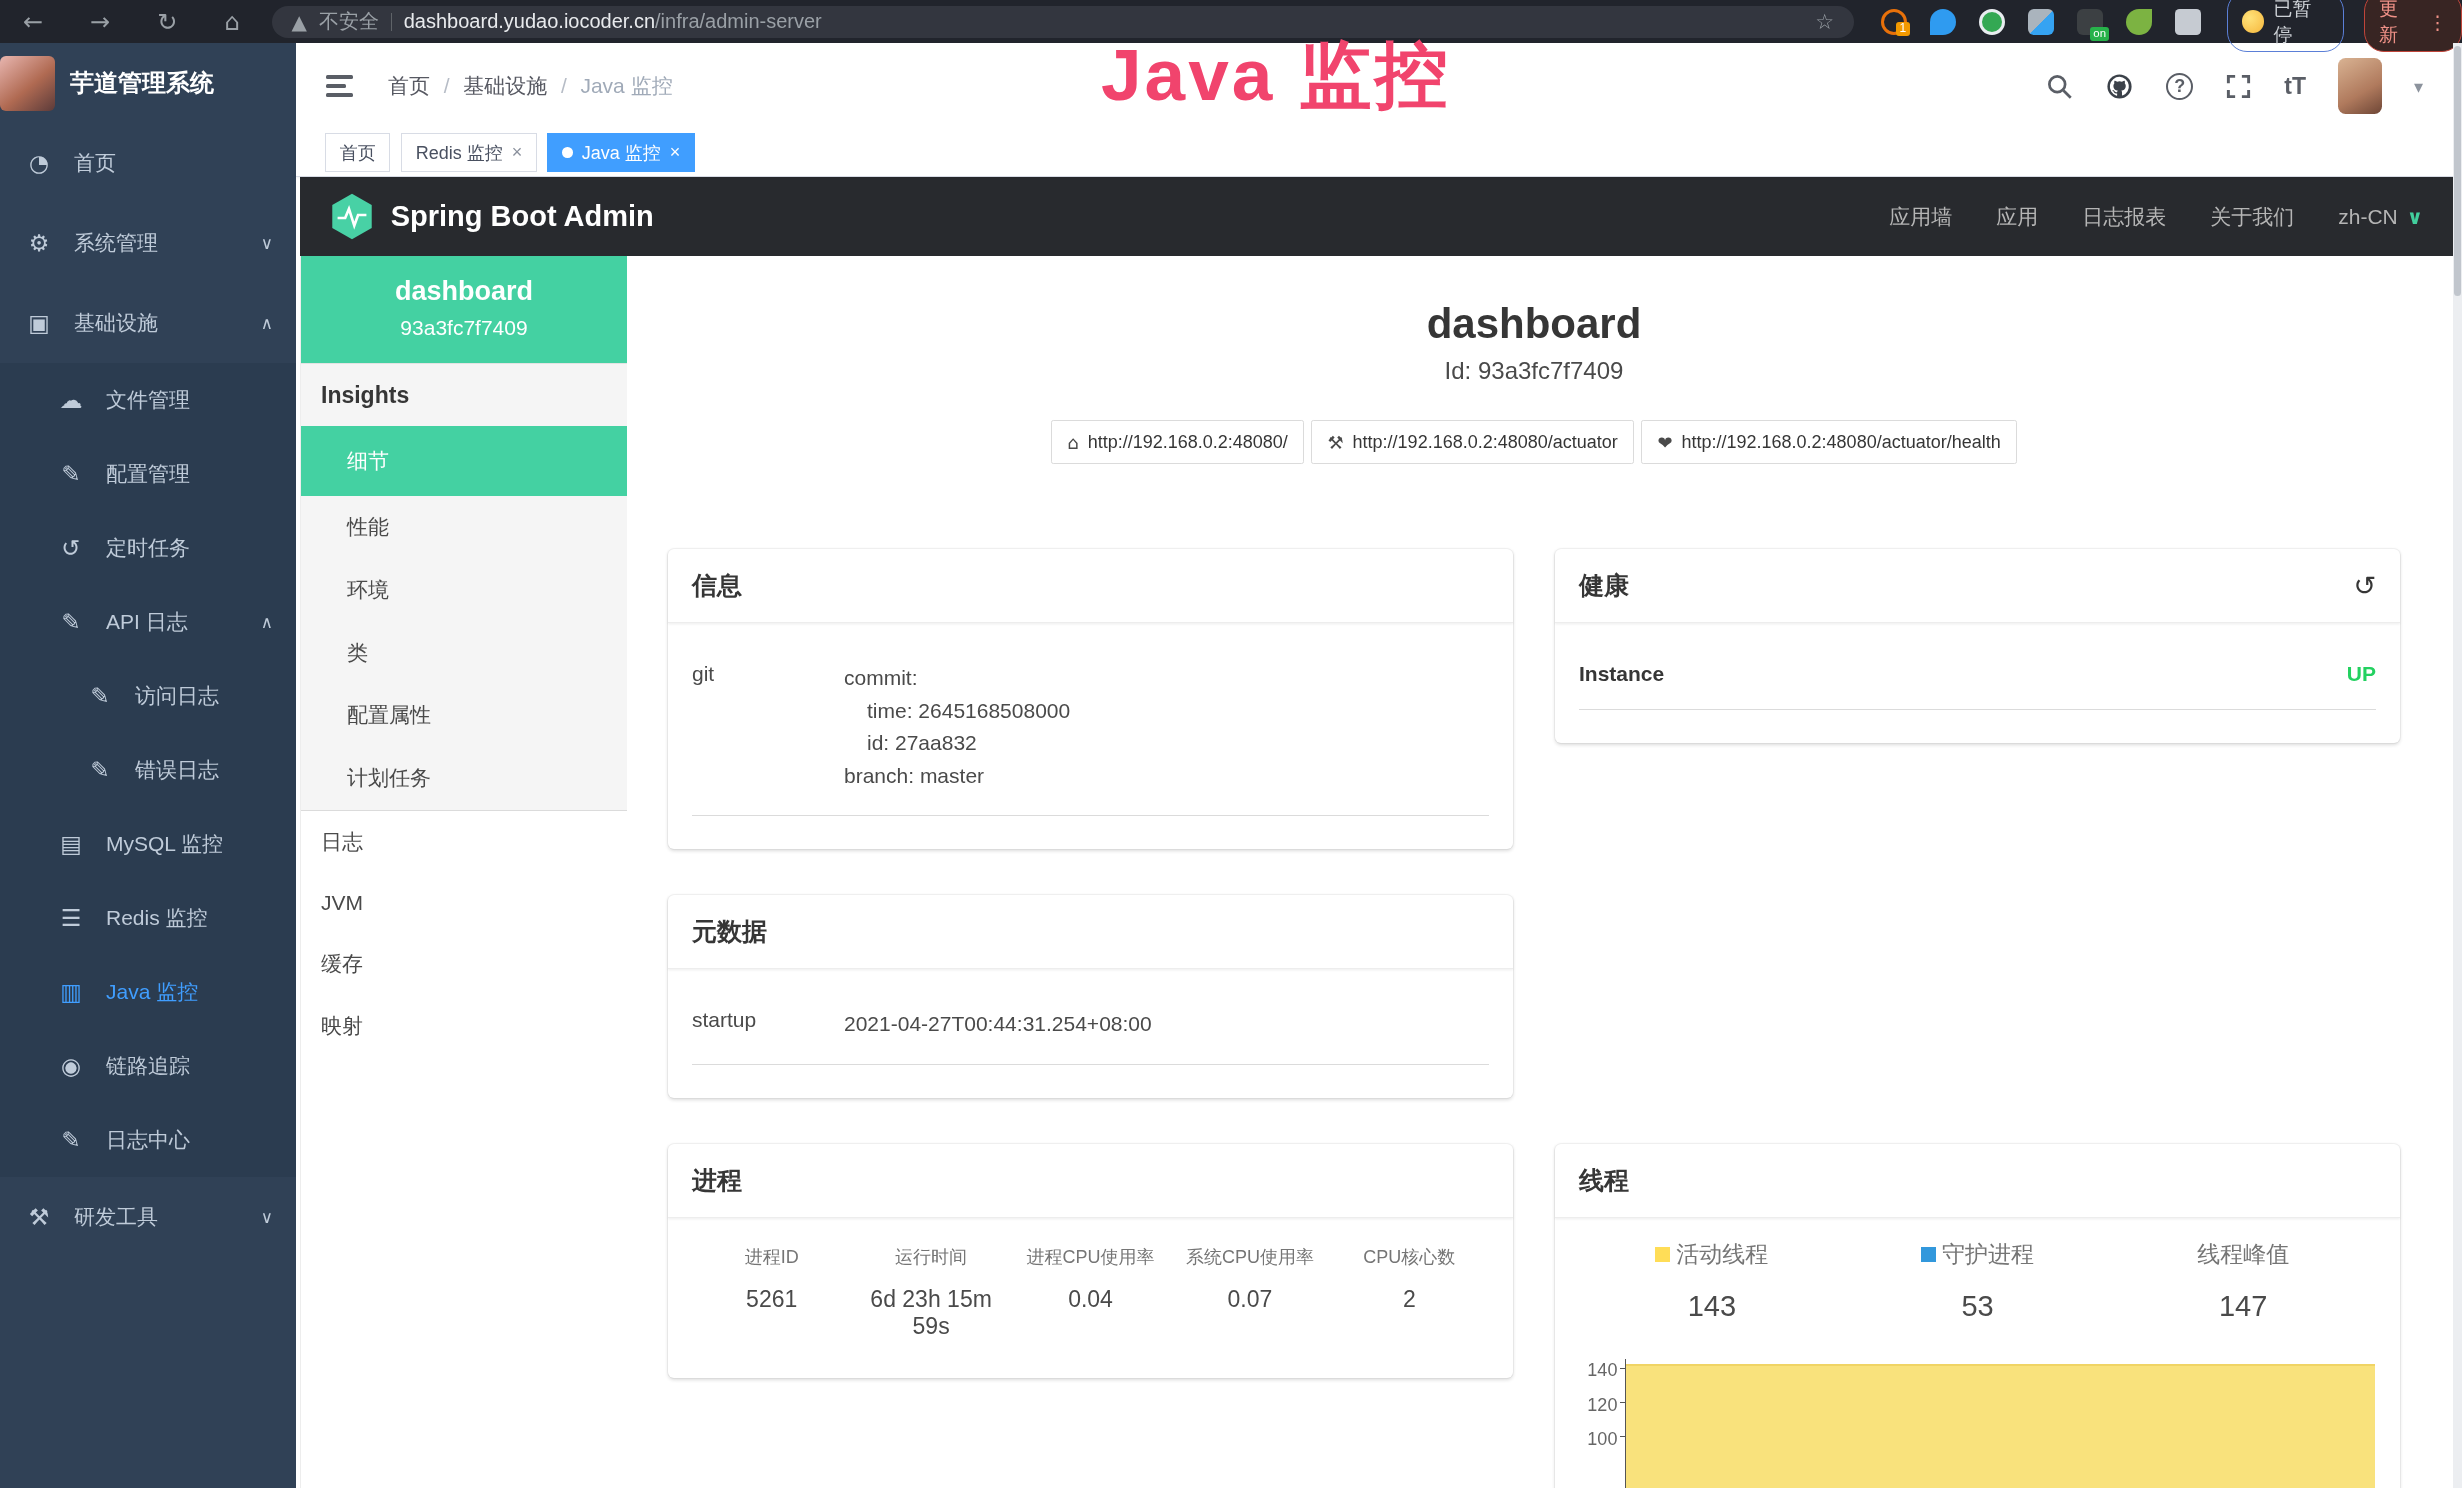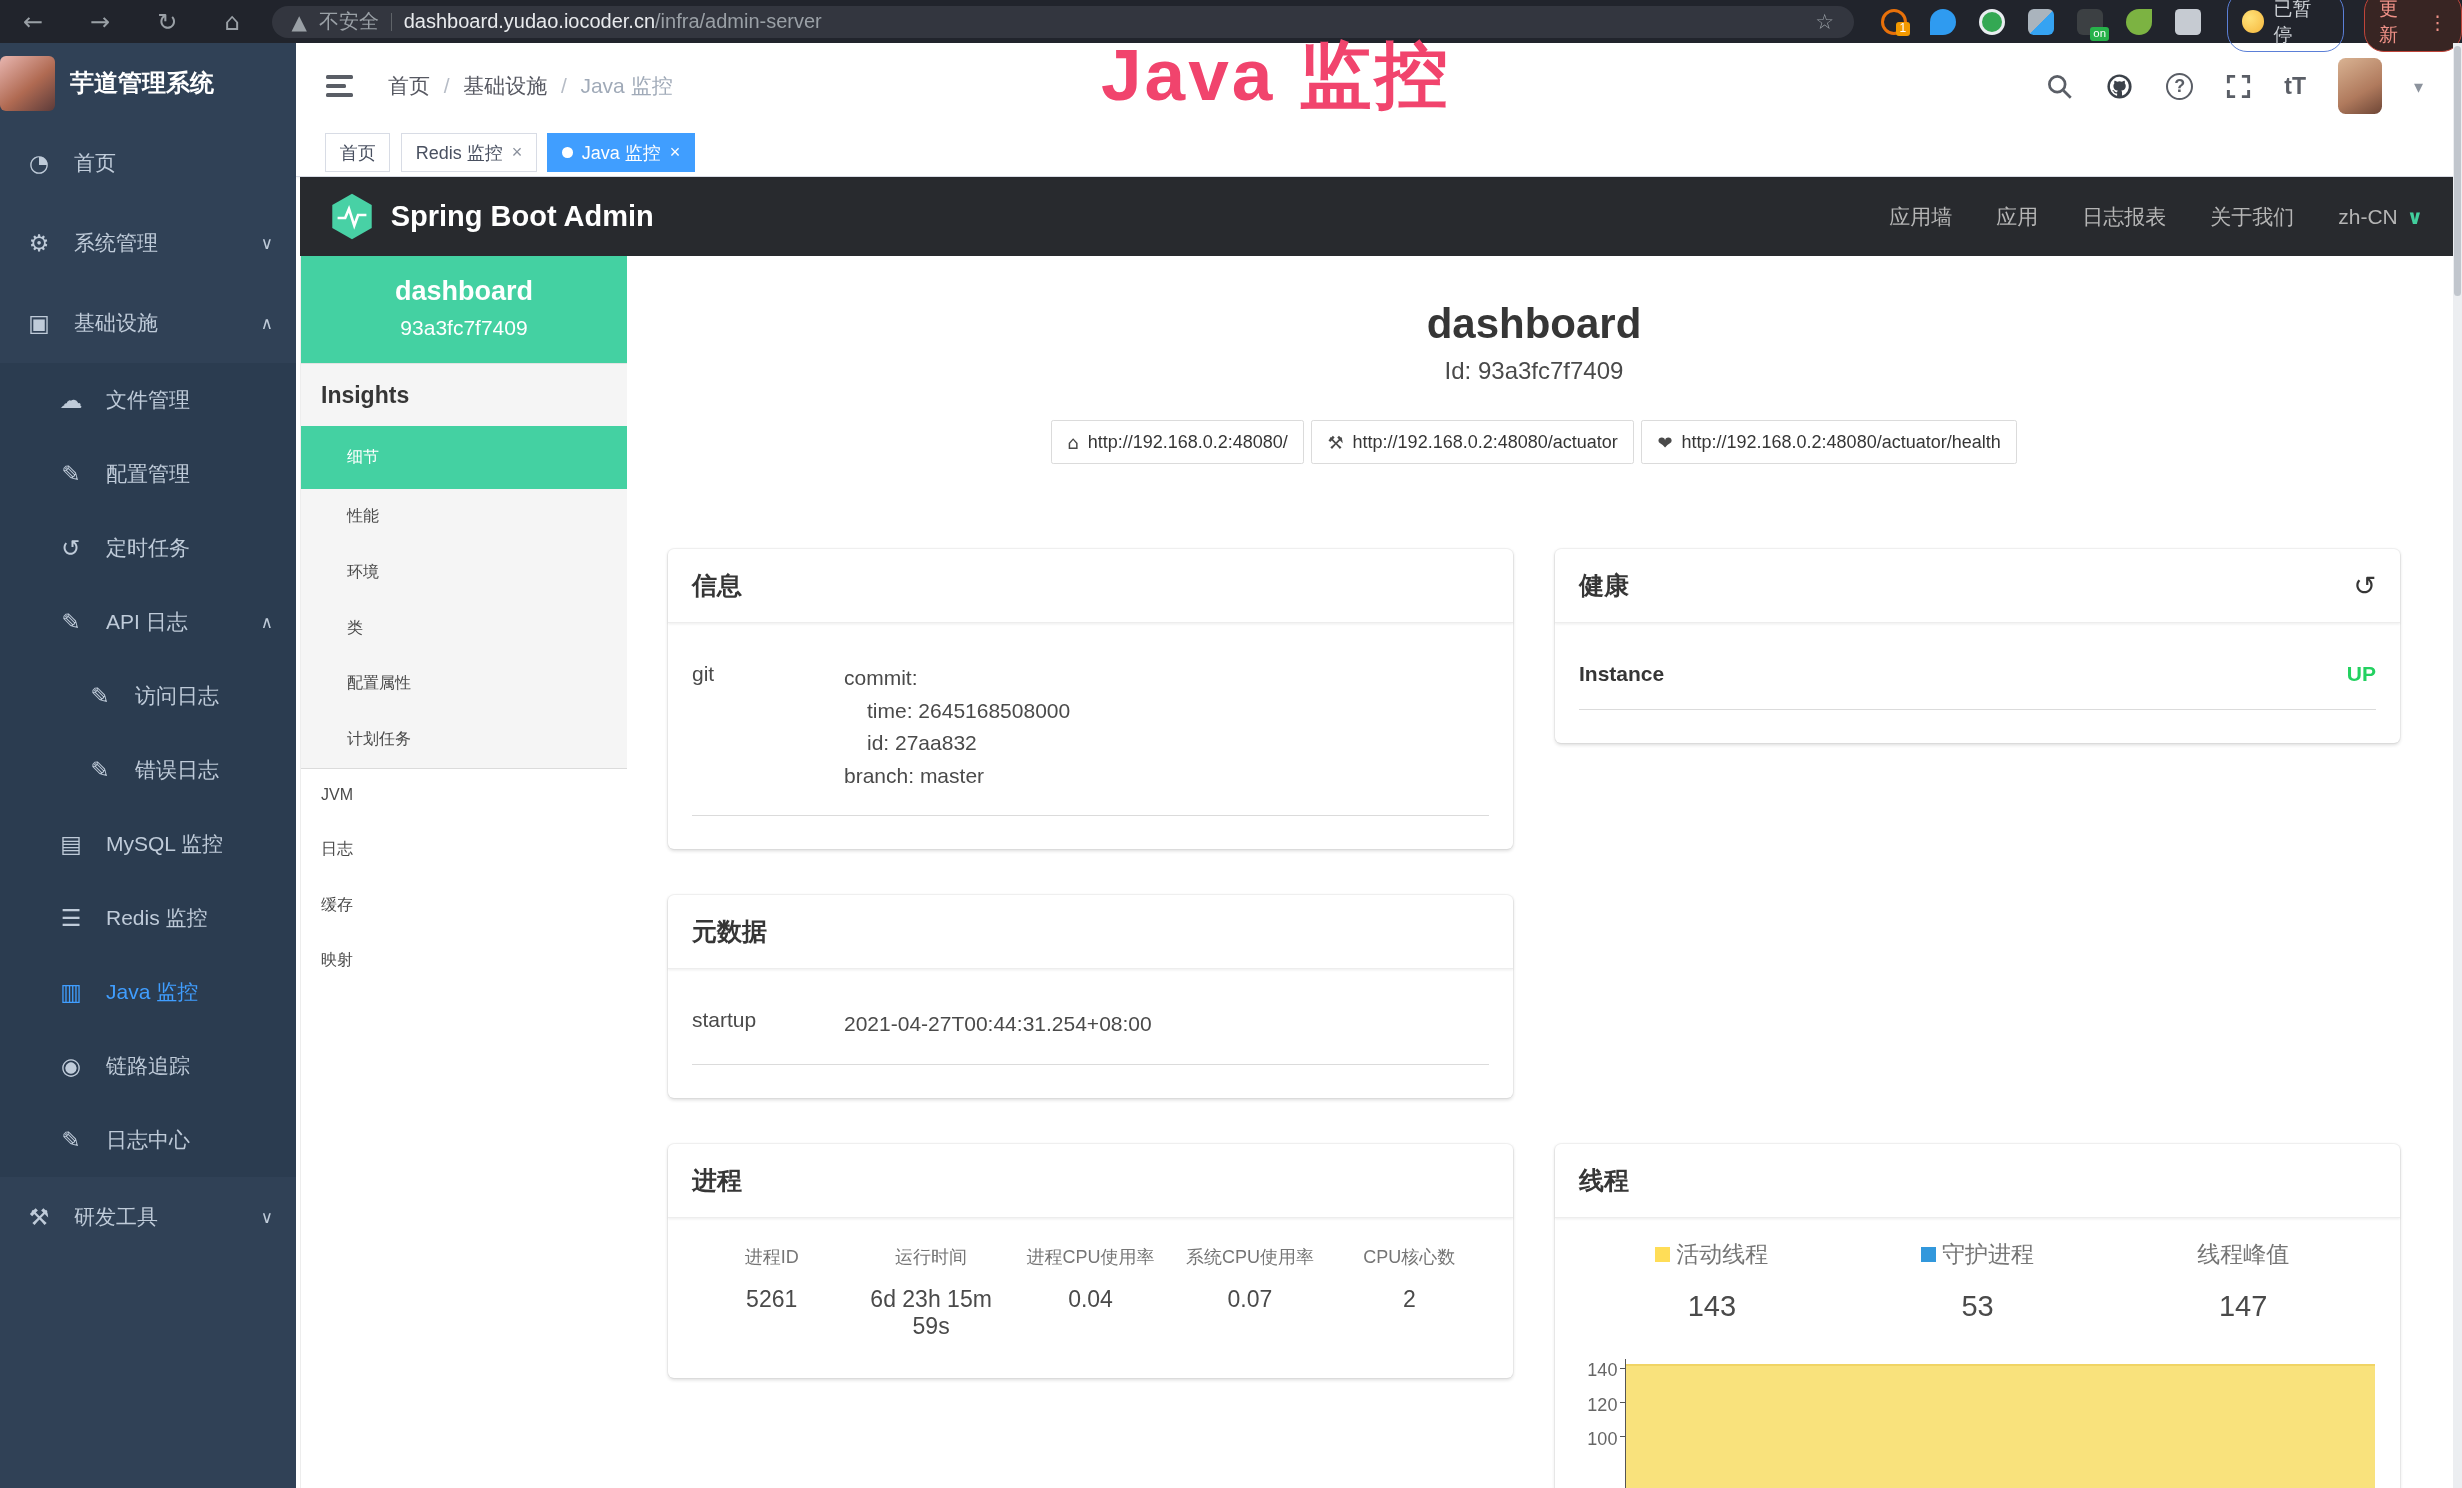--- a/index.html
+++ b/index.html
@@ -87,21 +87,21 @@
   .locale { display:flex; align-items:center; gap:9px; cursor:pointer; }
   .locale .lc-caret { color:#42cf9d; font-weight:bold; font-size:20px; }
 
   .sba-body { display:flex; height:calc(100% - 79px); }
   .sba-side { width:327px; flex:0 0 327px; border-left:0.8px solid #ededed; }
   .inst-head { background:#44d1a2; color:#fff; text-align:center; padding:20px 7.6px 23px; }
   .inst-name { font-size:27px; font-weight:bold; }
   .inst-id { font-size:21px; margin-top:9px; }
   .menu-group { background:#f5f5f5; border-top:0.8px solid #e3e3e3; border-bottom:0.8px solid #dbdbdb; }
   .grp-label { font-size:23px; font-weight:bold; color:#363636; padding:18px 0 16.7px 20px; }
-  .m-item { font-size:16px; color:#4a4a4a; padding:17.4px 0 17.4px 46px; cursor:pointer; }
+  .m-item { font-size:21px; color:#4a4a4a; padding:17.4px 0 17.4px 46px; cursor:pointer; }
   .m-item.selected { background:#44d1a2; color:#fff; padding-top:21px; padding-bottom:21px; }
   .m-item.top { padding-left:20px; }
 
   .sba-main { flex:1; padding:44px 53px 0 41px; }
   .page-title { text-align:center; font-size:42px; font-weight:bold; color:#363636; }
   .page-sub { text-align:center; font-size:24px; color:#4a4a4a; margin-top:9px; }
   .links-row { display:flex; justify-content:center; gap:7.6px; margin-top:35px; }
   .link-btn { display:flex; align-items:center; gap:9px; border:0.8px solid #dbdbdb; background:#fff;
     border-radius:2.3px; padding:10.6px 15px; font-size:18px; color:#363636; cursor:pointer; }
   .link-btn .li { font-size:18px; color:#4a4a4a; }
@@ -344,22 +344,22 @@
       </div>
       <div class="menu-group">
         <div class="grp-label">Insights</div>
         <div class="m-item selected">细节</div>
         <div class="m-item">性能</div>
         <div class="m-item">环境</div>
         <div class="m-item">类</div>
         <div class="m-item">配置属性</div>
         <div class="m-item">计划任务</div>
       </div>
+      <div class="m-item top">日志</div>
       <div class="m-item top">JVM</div>
-      <div class="m-item top">日志</div>
       <div class="m-item top">缓存</div>
       <div class="m-item top">映射</div>
     </div>
 
     <div class="sba-main">
       <div class="page-title">dashboard</div>
       <div class="page-sub">Id: 93a3fc7f7409</div>
       <div class="links-row">
         <div class="link-btn">
           <span class="li ico">⌂</span>

